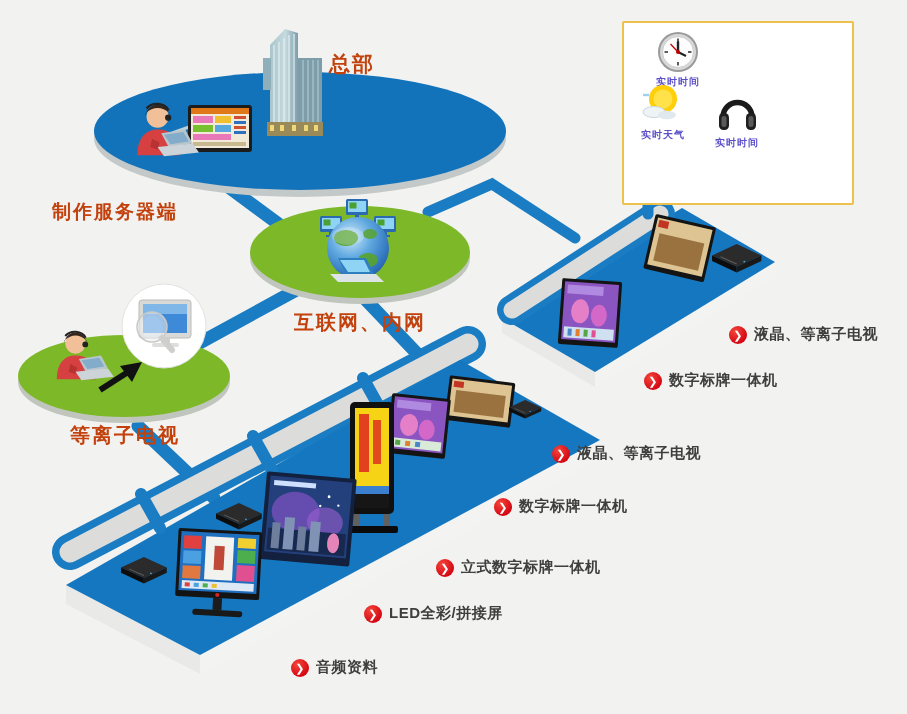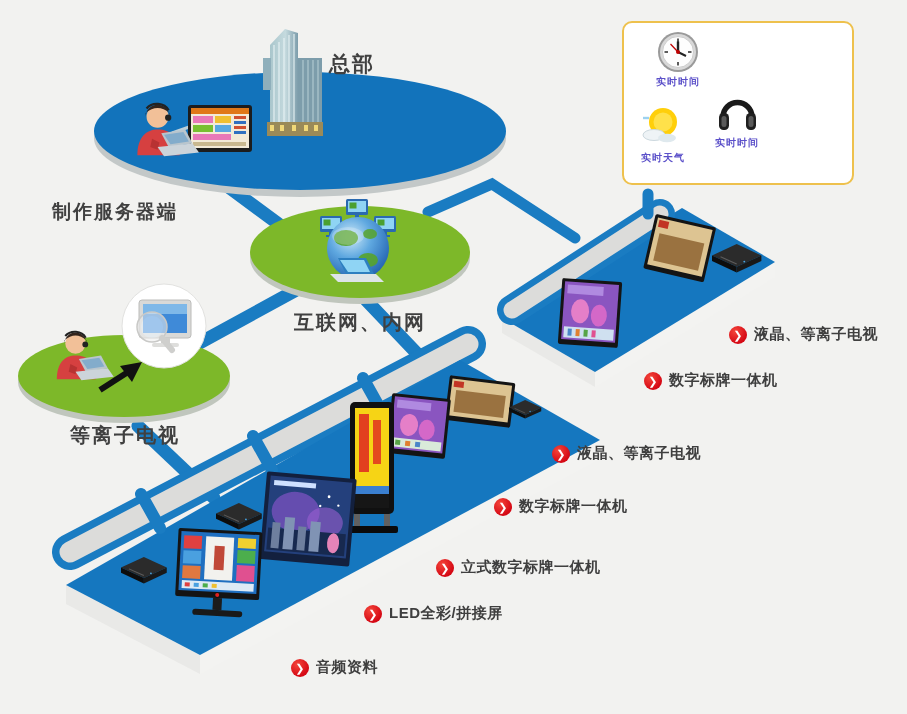--- a/index.html
+++ b/index.html
@@ -4,38 +4,38 @@
 <style>
   html,body{margin:0;padding:0;}
   .stage{
     position:relative;width:907px;height:714px;overflow:hidden;
     background:#f2f2f0;
     font-family:"Liberation Sans","DejaVu Sans",sans-serif;
   }
   .stage svg.scene{position:absolute;left:0;top:0;}
   
   .node-label{
-    position:absolute;color:#404040;font-weight:bold;letter-spacing:2px;
+    position:absolute;color:#c2410c;font-weight:bold;letter-spacing:2px;
     white-space:nowrap;
   }
   .dev-label{
     position:absolute;display:flex;align-items:center;gap:7px;
     color:#3f3f3f;font-weight:bold;font-size:15px;white-space:nowrap;
     letter-spacing:0.5px;
   }
   .chev{
     display:inline-block;width:18px;height:18px;border-radius:50%;
     background:radial-gradient(circle at 35% 30%,#f4453a,#d50814 70%);
     color:#fff;font-size:11px;font-weight:bold;line-height:18px;
     text-align:center;flex:0 0 18px;
   }
   
   .panel{
-    position:absolute;left:622px;top:21px;width:232px;height:164px;
-    background:#ffffff;border:2px solid #eec14d;border-radius:10px;
+    position:absolute;left:622px;top:21px;width:232px;height:184px;
+    background:#ffffff;border:2px solid #eec14d;border-radius:2px;
     box-sizing:border-box;
   }
   .media-item{position:absolute;width:72px;text-align:center;}
   .media-item svg{display:block;margin:0 auto;}
   .media-item .plabel{
     margin-top:1px;font-size:10px;font-weight:bold;color:#5b50c9;
     letter-spacing:1px;white-space:nowrap;
   }
 </style>
 </head>
@@ -291,21 +291,21 @@
           <line x1="8.5" y1="22" x2="12" y2="22"></line>
             <line x1="32" y1="22" x2="35.5" y2="22"></line>
         </g>
         <line x1="22" y1="22" x2="22" y2="11.5" stroke="#222" stroke-width="2.4"></line>
         <line x1="22" y1="22" x2="30" y2="26" stroke="#222" stroke-width="2"></line>
         <line x1="22" y1="22" x2="14.5" y2="14" stroke="#c00000" stroke-width="1.2"></line>
         <circle cx="22" cy="22" r="2" fill="#c00000"></circle>
       </svg>
       <div class="plabel">实时时间</div>
     </div>
-    <div class="media-item" style="left:3px;top:81px">
+    <div class="media-item" style="left:3px;top:58px">
       <svg width="48" height="46" viewBox="0 0 48 46">
         <circle cx="24" cy="18" r="14" fill="#ffcf0a"></circle>
         <circle cx="24" cy="18" r="9.5" fill="#ffe14a"></circle>
         <line x1="4" y1="14" x2="10" y2="14" stroke="#9cd2f0" stroke-width="2.4"></line>
         <ellipse cx="15" cy="31" rx="11" ry="5.5" fill="#eef3f6" stroke="#ccd8de"></ellipse>
         <ellipse cx="28" cy="34" rx="9" ry="4.2" fill="#dfe9ee"></ellipse>
       </svg>
       <div class="plabel">实时天气</div>
     </div>
     <div class="media-item" style="left:77px;top:64px">

